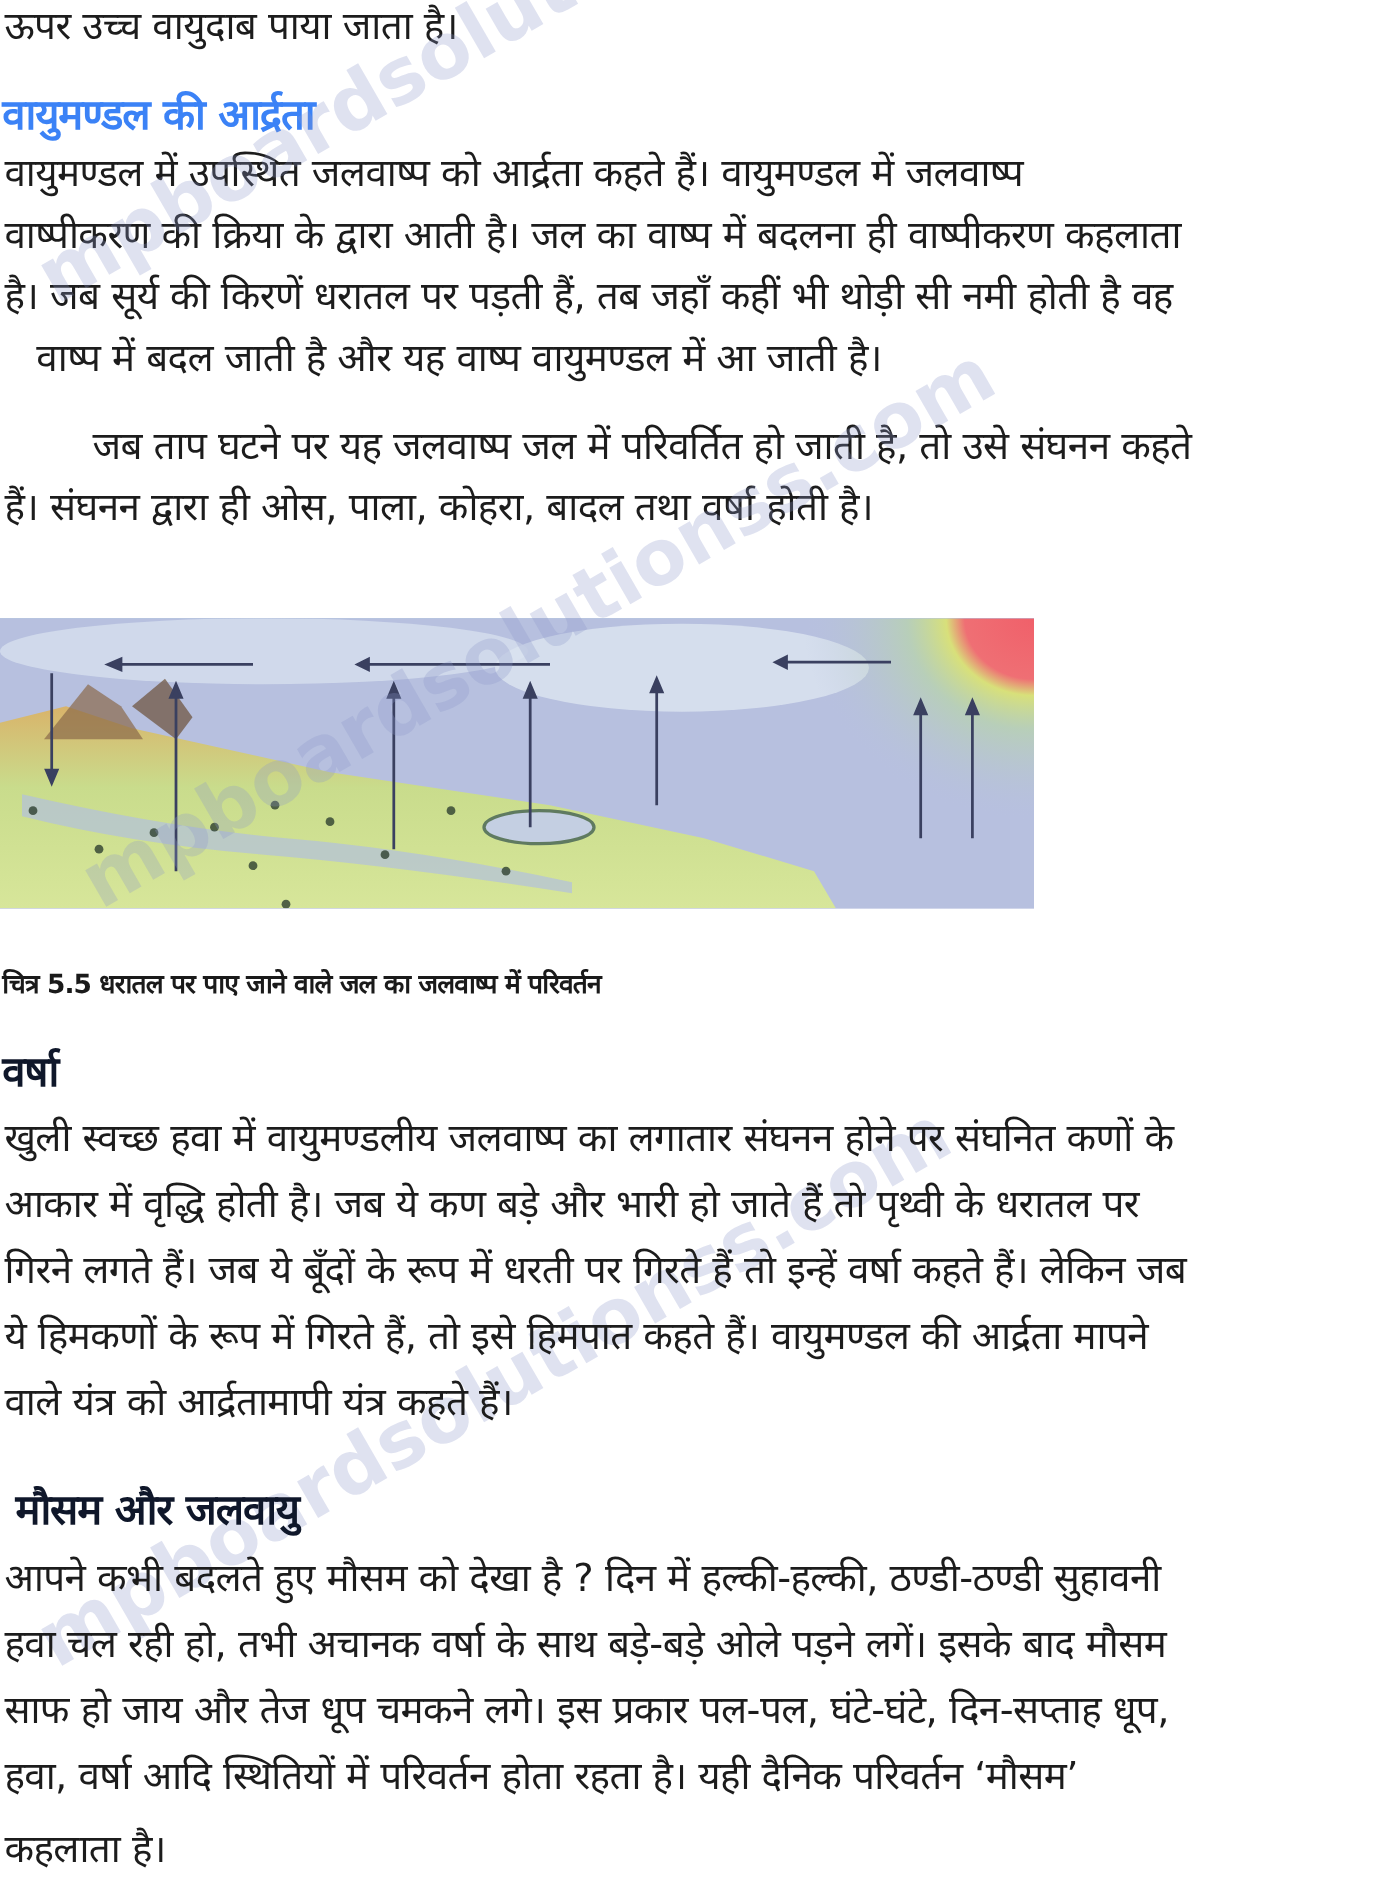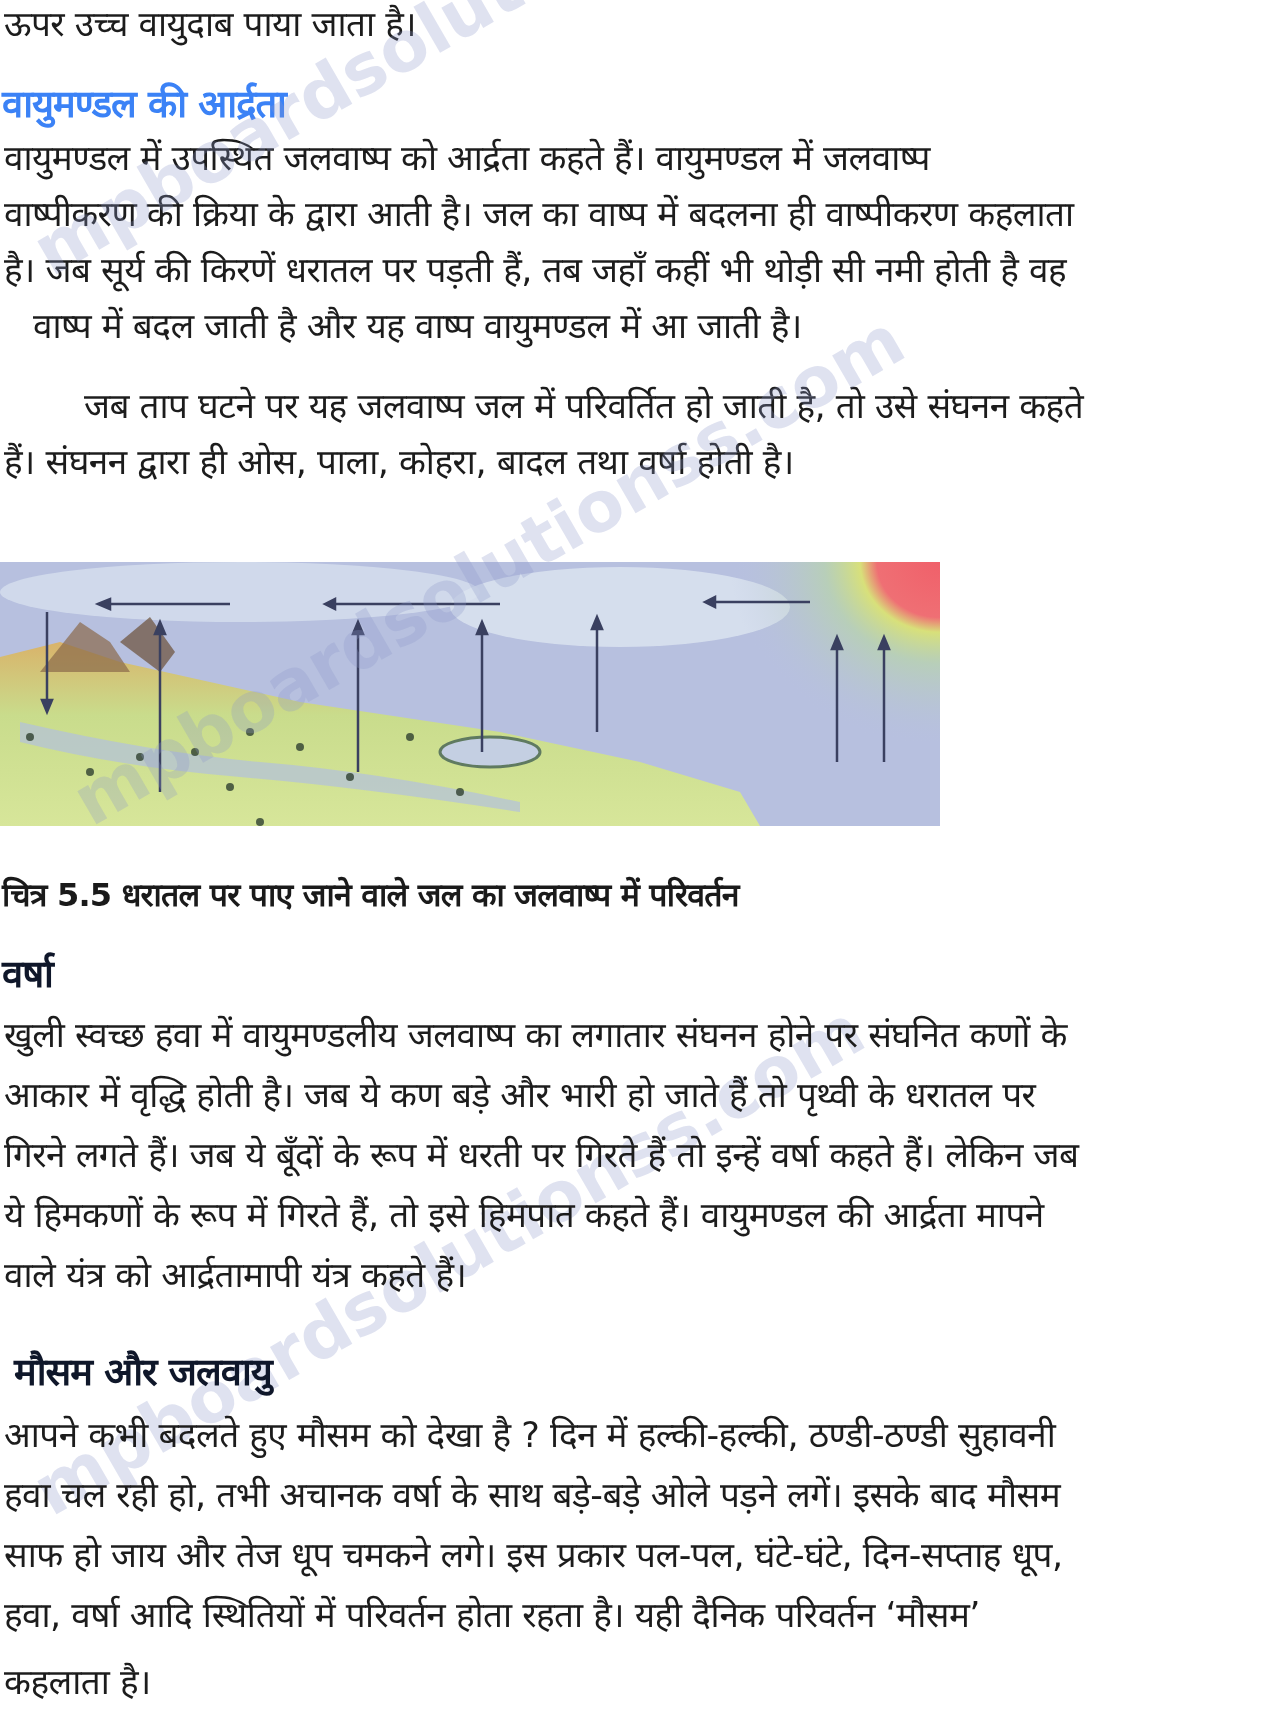--- a/index.html
+++ b/index.html
@@ -13,21 +13,21 @@
     font-size: 35px; line-height: 44px; letter-spacing: -0.5px;
   }
   .heading {
     position: absolute; left: 2px; white-space: nowrap;
     font-size: 38px; line-height: 48px; font-weight: bold; letter-spacing: -1px;
   }
   .h-orange { color: #3b82f6; }
   .h-blue { color: #0f172a; }
   .caption {
     position: absolute; left: 2px; white-space: nowrap;
-    font-size: 32px; line-height: 44px; font-weight: bold; color: #1a1a1a; letter-spacing: -0.8px;
+    font-size: 24px; line-height: 44px; font-weight: bold; color: #1a1a1a; letter-spacing: -0.8px;
   }
   .figure {
     position: absolute; left: 0; top: 562px; width: 940px; height: 264px;
     overflow: hidden; background: linear-gradient(180deg,#a8b8d8 0%,#b5bfe0 40%,#b9c0e0 100%);
   }
   .watermark {
     position: absolute; white-space: nowrap; font-weight: bold;
     color: rgba(140,150,200,0.28); font-size: 70px; transform-origin: left bottom;
     pointer-events: none;
   }

